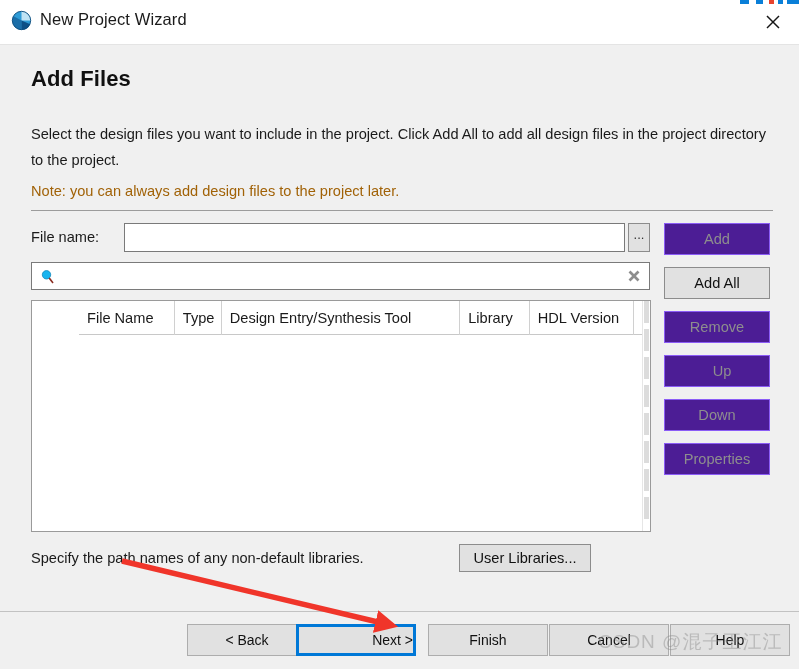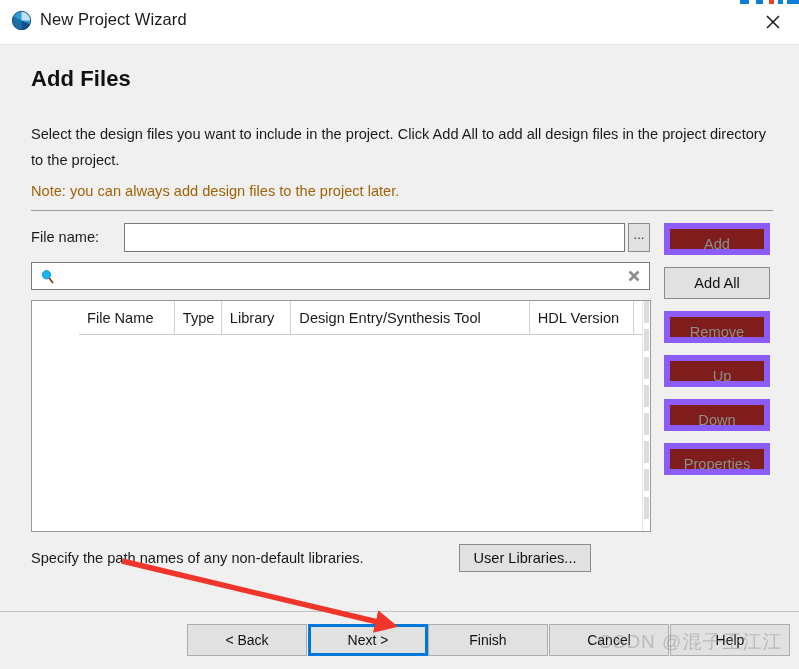--- a/index.html
+++ b/index.html
@@ -218,22 +218,22 @@
   
   .side-btn {
     position: absolute;
     left: 664px;
     width: 106px;
     height: 32px;
     font-family: "Liberation Sans", sans-serif;
     font-size: 14.6px;
     text-align: center;
     line-height: 30px;
-    background: #7f1d1d;
-    border: 6px solid #8b5cf6;
+    background: #4c1d95;
+    border: 1px solid #8b5cf6;
     color: #8e8e8e;
     cursor: default;
   }
   .side-btn.enabled {
     background: #e1e1e1;
     border: 1px solid #8c8c8c;
     color: #111;
     cursor: pointer;
   }
   .sb-add        { top: 223px; }
@@ -279,21 +279,21 @@
     background: #e1e1e1;
     border: 1px solid #adadad;
     font-family: "Liberation Sans", sans-serif;
     font-size: 14px;
     color: #111;
     text-align: center;
     line-height: 30px;
     cursor: pointer;
   }
   .fb-back   { left: 187px; }
-  .fb-next   { left: 308px; border: 3px solid #0078d7; line-height: 26px; }
+  .fb-next   { left: 296px; border: 3px solid #0078d7; line-height: 26px; text-align: right; }
   .fb-finish { left: 428px; }
   .fb-cancel { left: 549px; }
   .fb-help   { left: 670px; }
 
   
   .annot {
     position: absolute;
     left: 0; top: 0;
     width: 799px; height: 669px;
     pointer-events: none;
@@ -370,22 +370,22 @@
       <line x1="3.5" y1="3.5" x2="12.5" y2="12.5" stroke="#8d8d8d" stroke-width="2.6"></line>
       <line x1="12.5" y1="3.5" x2="3.5" y2="12.5" stroke="#8d8d8d" stroke-width="2.6"></line>
     </svg>
   </div>
 </div>
 
 <div class="table-wrap">
   <div class="table-head">
     <div class="th th-filename">File Name</div>
     <div class="th th-type">Type</div>
+    <div class="th th-design">Design Entry/Synthesis Tool</div>
     <div class="th th-library">Library</div>
-    <div class="th th-design">Design Entry/Synthesis Tool</div>
     <div class="th th-hdl">HDL Version</div>
     <div class="th th-last"></div>
   </div>
   <div class="table-body"></div>
   <div class="v-scroll">
     <i></i>
       <i></i>
       <i></i>
       <i></i>
       <i></i>

